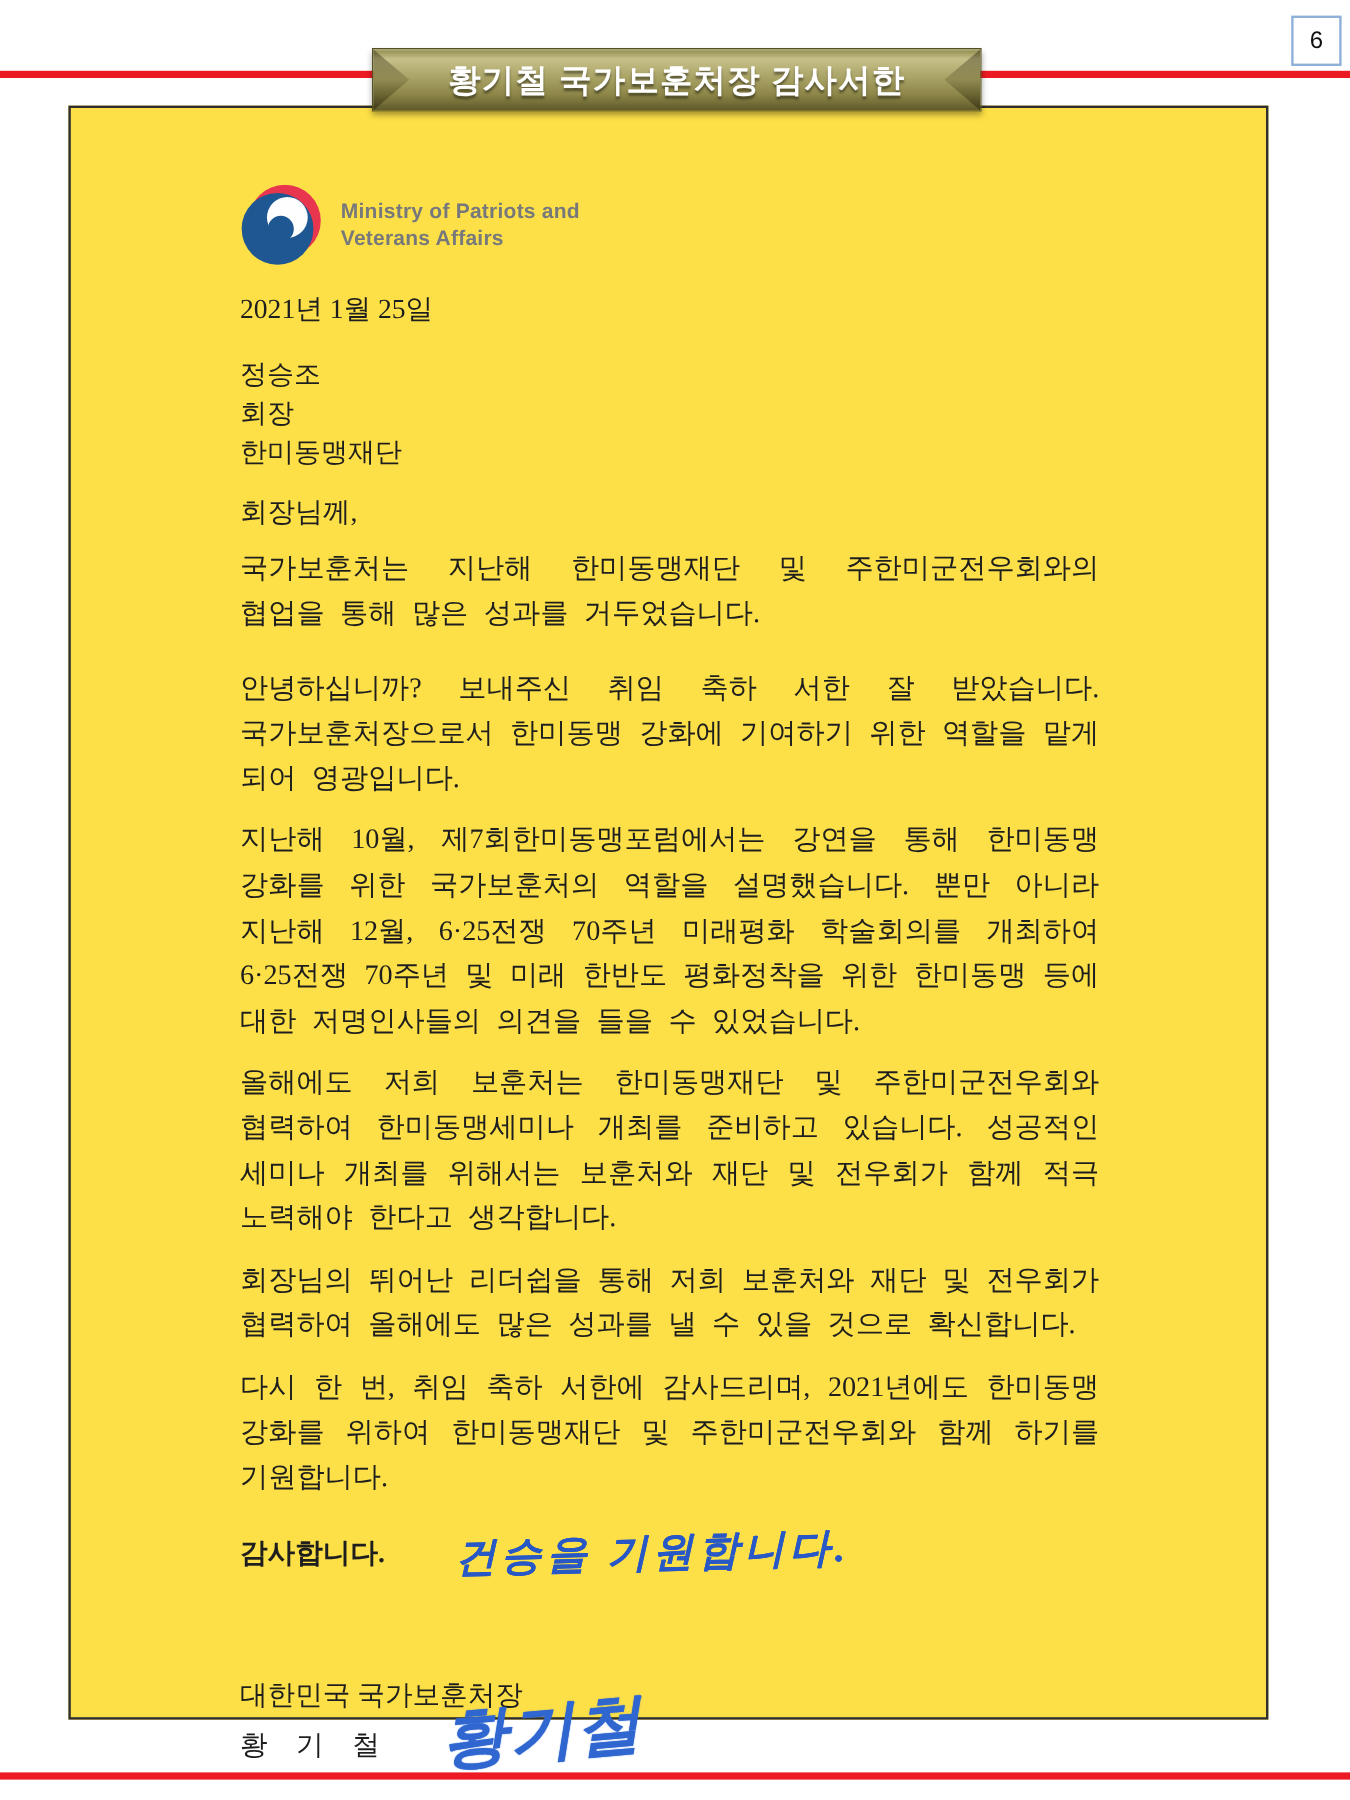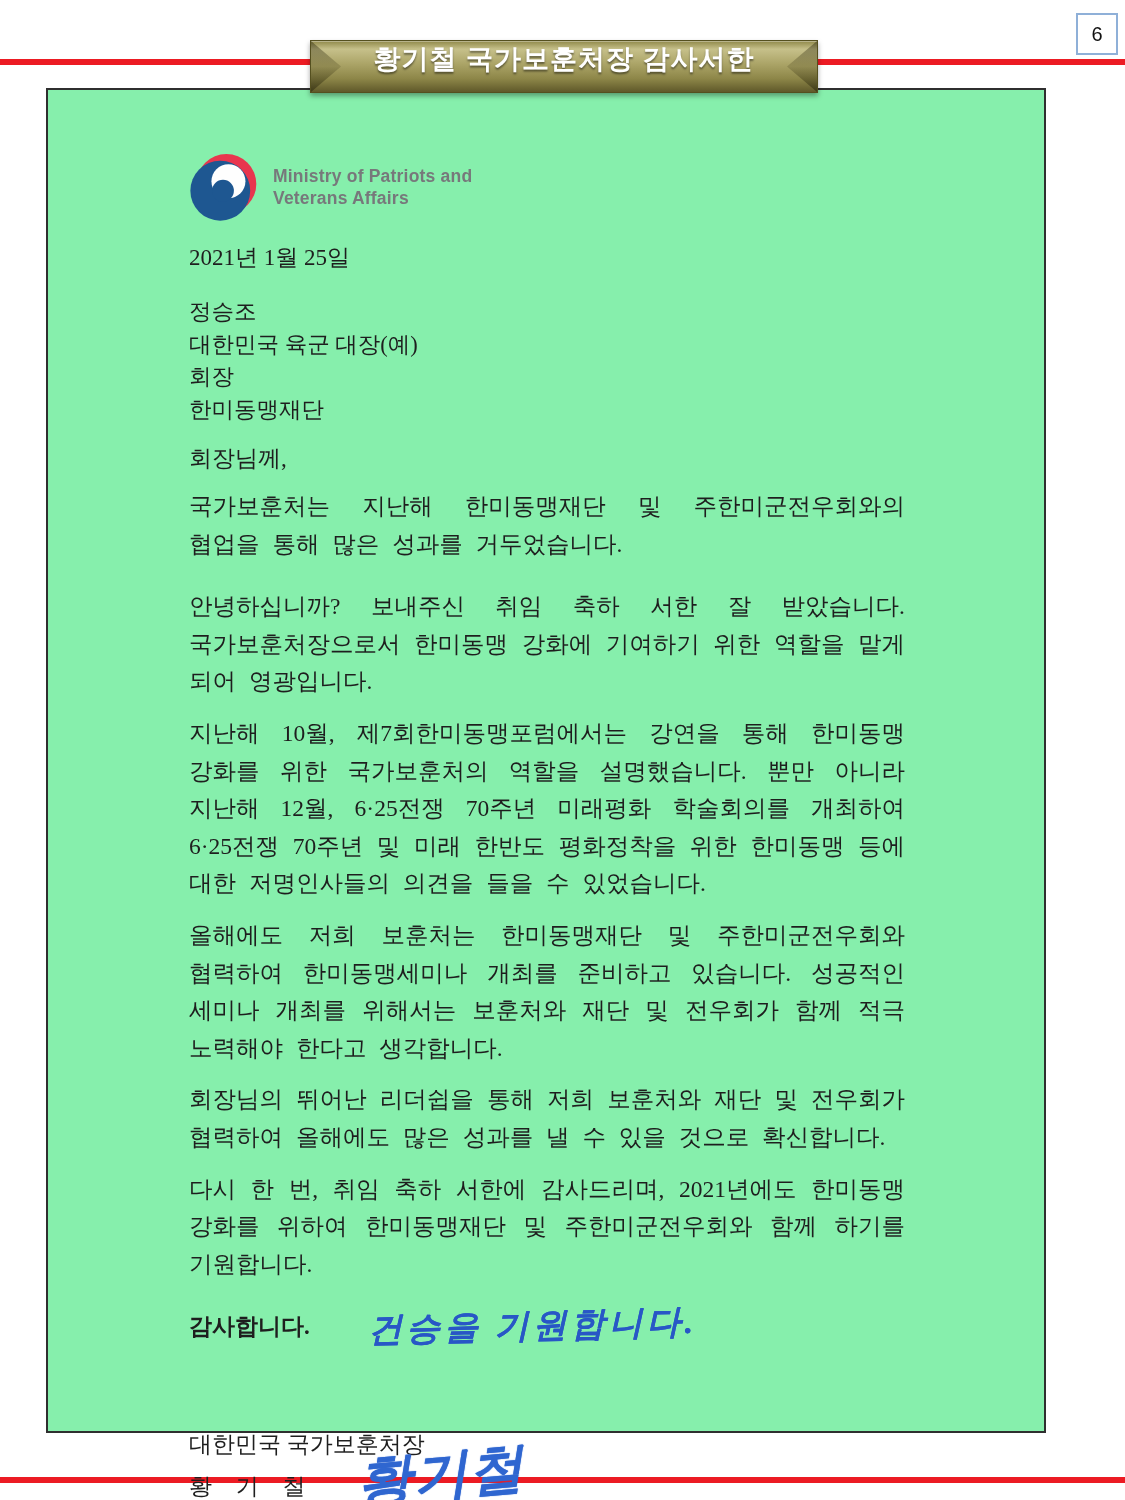--- a/index.html
+++ b/index.html
@@ -11,21 +11,21 @@
   .red-rule{position:absolute;left:0;width:1125px;height:6px;background:#ec1b23;z-index:1;}
   .red-rule.top{top:59px;}
   .red-rule.bottom{top:1477px;}
 
   
   .banner{
     position:absolute;left:310px;top:40px;width:506px;height:51px;z-index:3;
     background:linear-gradient(180deg,#8f8849 0%,#c6c08a 16%,#aba467 45%,#8d8648 74%,#5f592a 100%);
     border:1px solid #55501f;
     box-shadow:0 3px 5px rgba(0,0,0,.35), inset 0 1px 0 rgba(255,255,255,.35);
-    display:flex;justify-content:center;
+    display:flex;align-items:center;justify-content:center;
   }
   .banner::before,.banner::after{
     content:"";position:absolute;top:0;height:100%;width:30px;
     background:linear-gradient(180deg,rgba(30,27,5,.42),rgba(90,84,40,.28),rgba(30,27,5,.5));
   }
   .banner::before{left:0;clip-path:polygon(0 0,100% 50%,0 100%);}
   .banner::after{right:0;clip-path:polygon(100% 0,0 50%,100% 100%);}
   .banner-title{
     font-family:"Liberation Sans","DejaVu Sans",sans-serif;
     color:#ffffff;font-size:27px;font-weight:bold;letter-spacing:1px;
@@ -33,22 +33,22 @@
   }
 
   .page-num{
     position:absolute;left:1076px;top:13px;width:38px;height:38px;z-index:4;
     background:#fff;border:2px solid #8fb0d8;
     display:flex;align-items:center;justify-content:center;
     font-family:"Liberation Sans","DejaVu Sans",sans-serif;font-size:20px;color:#111;
   }
 
   .frame{
-    position:absolute;left:46px;top:88px;width:996px;height:1341px;
-    border:2px solid #2f2f2f;background:#86efac;z-index:2;
+    position:absolute;left:57px;top:88px;width:996px;height:1341px;
+    border:2px solid #2f2f2f;background:#fde047;z-index:2;
   }
   .content{position:absolute;left:0;top:0;right:0;padding:64px 139px 0 141px;}
 
   .logo-row{display:flex;align-items:flex-start;gap:16px;height:72px;}
   .logo-mark{width:68px;height:68px;flex:0 0 68px;}
   .logo-text{
     font-family:"Liberation Sans","DejaVu Sans",sans-serif;
     color:#77787b;font-size:17.5px;line-height:22px;font-weight:600;padding-top:11px;
     letter-spacing:.2px;
   }
@@ -109,21 +109,20 @@
         <div class="logo-text">
           <div>Ministry of Patriots and</div>
           <div>Veterans Affairs</div>
         </div>
       </div>
 
       <div class="date-row">2021년 1월 25일</div>
 
       <div class="recipient">
         <div>정승조</div>
-        <div>대한민국 육군 대장(예)</div>
         <div>회장</div>
         <div>한미동맹재단</div>
       </div>
 
       <div class="salutation">회장님께,</div>
 
       <p class="para">국가보훈처는 지난해 한미동맹재단 및 주한미군전우회와의 협업을 통해 많은 성과를 거두었습니다.</p>
       <p class="para first">안녕하십니까? 보내주신 취임 축하 서한 잘 받았습니다. 국가보훈처장으로서 한미동맹 강화에 기여하기 위한 역할을 맡게 되어 영광입니다.</p>
       <p class="para">지난해 10월, 제7회한미동맹포럼에서는 강연을 통해 한미동맹 강화를 위한 국가보훈처의 역할을 설명했습니다. 뿐만 아니라 지난해 12월, 6·25전쟁 70주년 미래평화 학술회의를 개최하여 6·25전쟁 70주년 및 미래 한반도 평화정착을 위한 한미동맹 등에 대한 저명인사들의 의견을 들을 수 있었습니다.</p>
       <p class="para">올해에도 저희 보훈처는 한미동맹재단 및 주한미군전우회와 협력하여 한미동맹세미나 개최를 준비하고 있습니다. 성공적인 세미나 개최를 위해서는 보훈처와 재단 및 전우회가 함께 적극 노력해야 한다고 생각합니다.</p>

